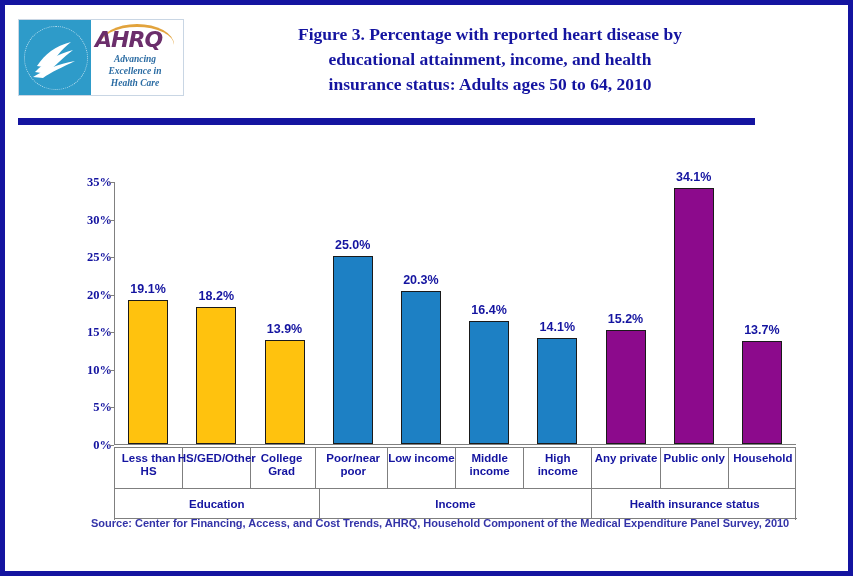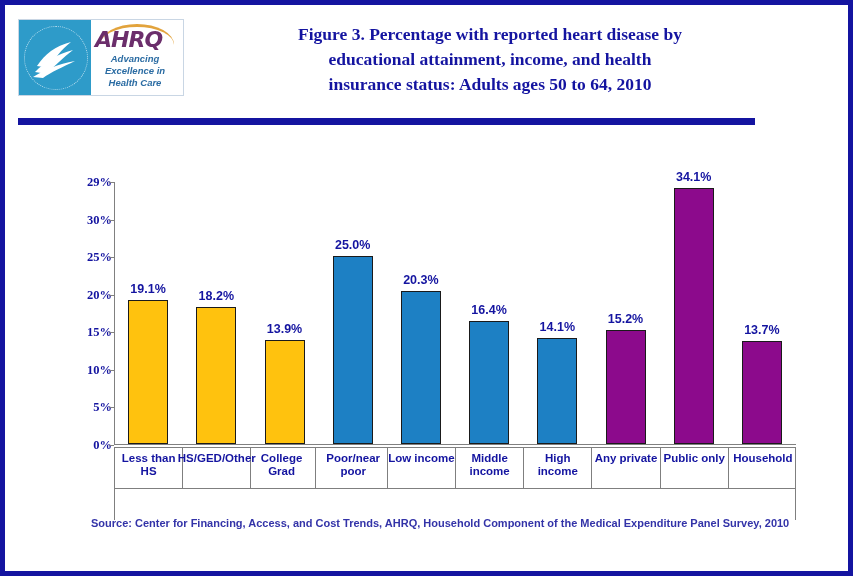--- a/index.html
+++ b/index.html
@@ -86,21 +86,21 @@
     font-style: italic;
     font-size: 22px;
     letter-spacing: -1px;
     color: #6B2E6B;
     line-height: 1;
   }
   #logo-ahrq .tagline {
     position: absolute;
     left: 0; right: 4px; top: 33px;
     text-align: center;
-    font-family: Liberation Sans, sans-serif;
+    font-family: Liberation Serif, serif;
     font-style: italic;
     font-weight: bold;
     font-size: 9.5px;
     line-height: 12px;
     color: #2B6CA3;
   }
 
   
   #title {
     position: absolute;
@@ -304,21 +304,21 @@
   <div id="chart">
 
     <div id="yaxis-labels">
         <div class="ytick" style="top: 315px;">0%</div>
         <div class="ytick" style="top: 277.429px;">5%</div>
         <div class="ytick" style="top: 239.857px;">10%</div>
         <div class="ytick" style="top: 202.286px;">15%</div>
         <div class="ytick" style="top: 164.714px;">20%</div>
         <div class="ytick" style="top: 127.143px;">25%</div>
         <div class="ytick" style="top: 89.5714px;">30%</div>
-        <div class="ytick" style="top: 52px;">29%</div>
+        <div class="ytick" style="top: 52px;">35%</div>
       </div>
 
     <div id="plot">
       <div class="axis-line"></div>
       <div class="baseline"></div>
     <div class="tick" style="top: 263px;"></div>
         <div class="tick" style="top: 225.429px;"></div>
         <div class="tick" style="top: 187.857px;"></div>
         <div class="tick" style="top: 150.286px;"></div>
         <div class="tick" style="top: 112.714px;"></div>
@@ -353,17 +353,22 @@
           <div class="cat-cell" style="left: 68.2px; width: 68.2px;">HS/GED/Other</div>
           <div class="cat-cell" style="left: 133px; width: 68.2px;">College Grad</div>
           <div class="cat-cell" style="left: 272.8px; width: 68.2px;">Low income</div>
           <div class="cat-cell" style="left: 204.6px; width: 68.2px;">Poor/near poor</div>
           <div class="cat-cell" style="left: 341px; width: 68.2px;">Middle income</div>
           <div class="cat-cell" style="left: 409.2px; width: 68.2px;">High income</div>
           <div class="cat-cell" style="left: 477.4px; width: 68.2px;">Any private</div>
           <div class="cat-cell" style="left: 545.6px; width: 68.2px;">Public only</div>
           <div class="cat-cell nodiv" style="left: 613.8px; width: 68.2px;">Household</div>
         </div>
+      <div id="grp-row">
+          <div class="grp-cell" style="left: 0px; width: 204.6px;">Education</div>
+          <div class="grp-cell" style="left: 204.6px; width: 272.8px;">Income</div>
+          <div class="grp-cell last" style="left: 477.4px; width: 204.6px;">Health insurance status</div>
+        </div>
     </div>
   </div>
 
   <div id="source">Source: Center for Financing, Access, and Cost Trends, AHRQ, Household Component of the Medical Expenditure Panel Survey,  2010</div>
 </div>
 
 </body></html>

